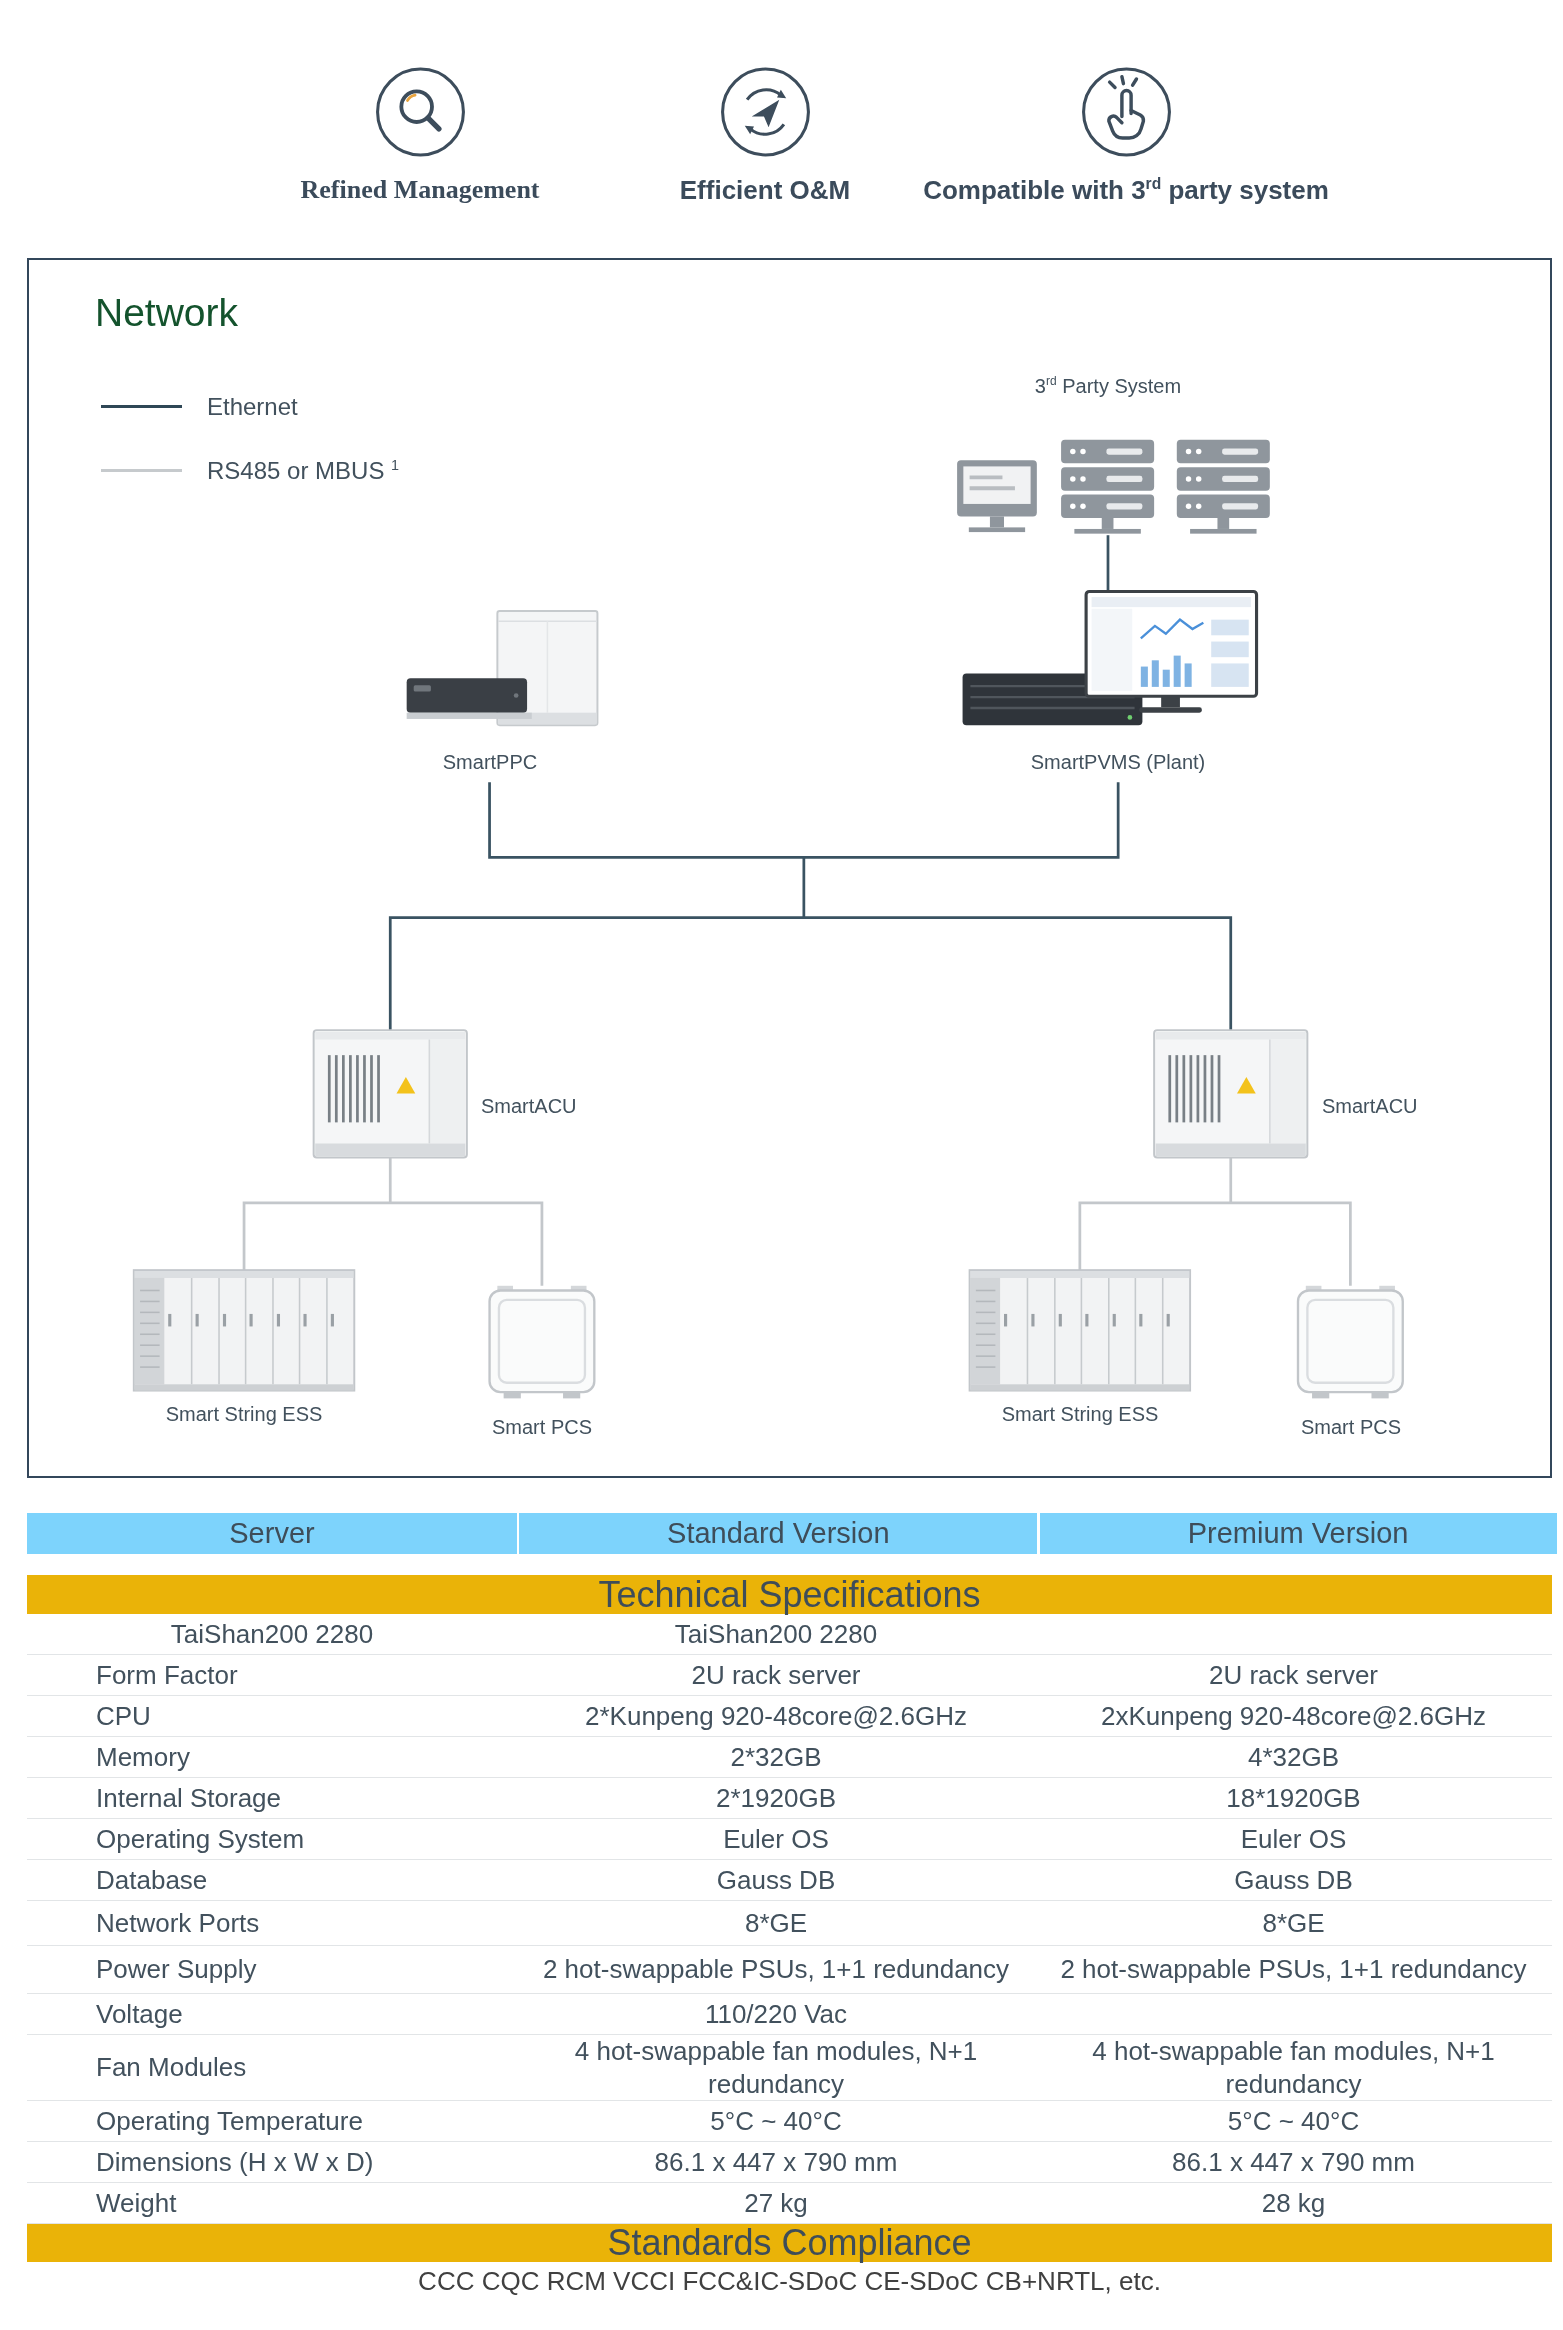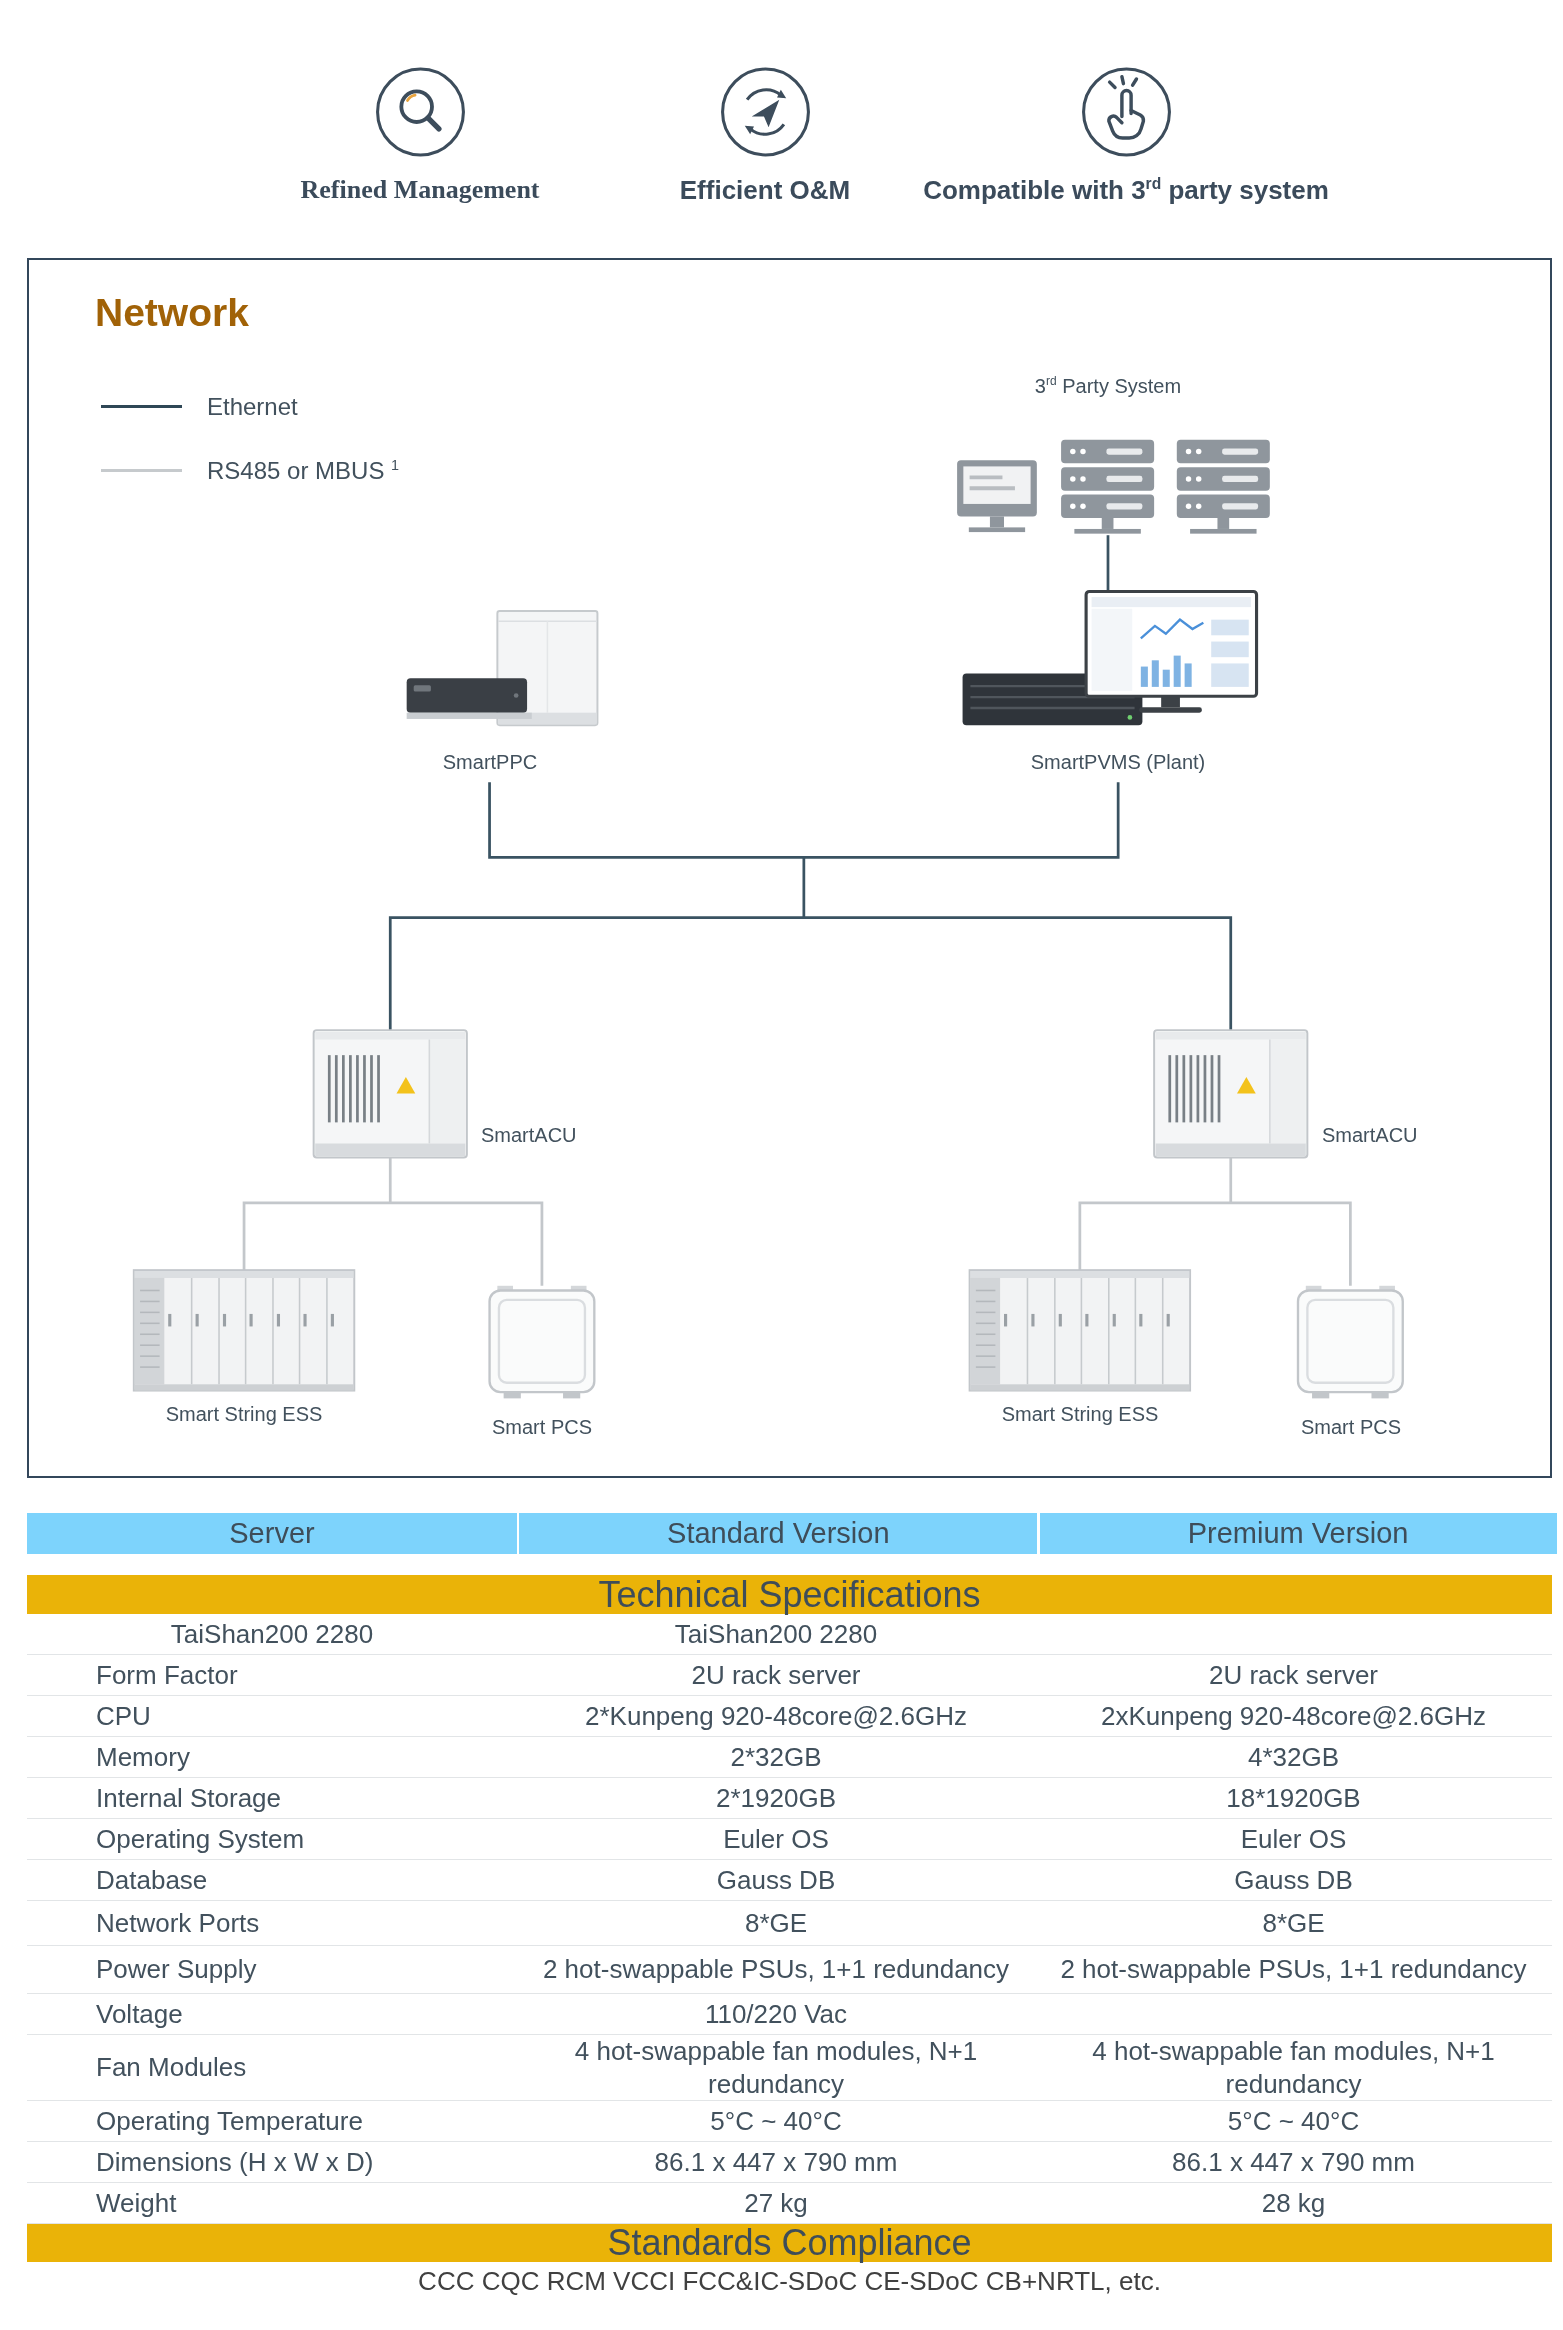--- a/index.html
+++ b/index.html
@@ -14,31 +14,31 @@
   .feature { position:absolute; top:66px; width:563px; transform:translateX(-50%); text-align:center; }
   .feature svg { display:block; margin:0 auto; }
   .flabel { margin-top:17px; font-size:26px; font-weight:bold; color:#3b4b5b; }
   .flabel sup { font-size:60%; }
 
   
   .network-box {
     position:absolute; left:27px; top:258px; width:1525px; height:1220px;
     border:2.3px solid #33475b; background:#fff;
   }
-  .net-title { position:absolute; left:66px; top:31px; font-size:39px; color:#a16207; font-weight:700; }
+  .net-title { position:absolute; left:66px; top:31px; font-size:39px; color:#14532d; font-weight:400; }
   .legend-item { position:absolute; left:72px; display:flex; align-items:center; height:31px; }
   .legend-line { width:81px; height:3.9px; margin-right:25px; }
   .legend-line.eth { background:#2f4756; }
   .legend-line.rs485 { background:#c6cacd; }
   .legend-label { font-size:24px; color:#42515d; }
   .legend-label sup { font-size:60%; }
 
   .diagram { position:absolute; left:0; top:0; }
   .dlabel { position:absolute; font-size:20px; color:#42515d; white-space:nowrap; transform:translateX(-50%); }
-  .dlabel.no-center { transform:none;margin-top:29px; }
+  .dlabel.no-center { transform:none; }
   .dlabel sup { font-size:60%; }
 
   
   .spec-table { position:absolute; left:27px; top:1513px; width:1525px; }
   .thead { display:grid; grid-template-columns:490px 518px 517px; gap:2.3px; height:41px; }
   .th { background:#7dd3fc; display:flex; align-items:center; justify-content:center; font-size:29px; color:#3e4d59; }
   .section-title {
     margin-top:21px; height:39px; background:#eab308;
     display:flex; align-items:center; justify-content:center; font-size:36px; color:#3e4d59;
   }

